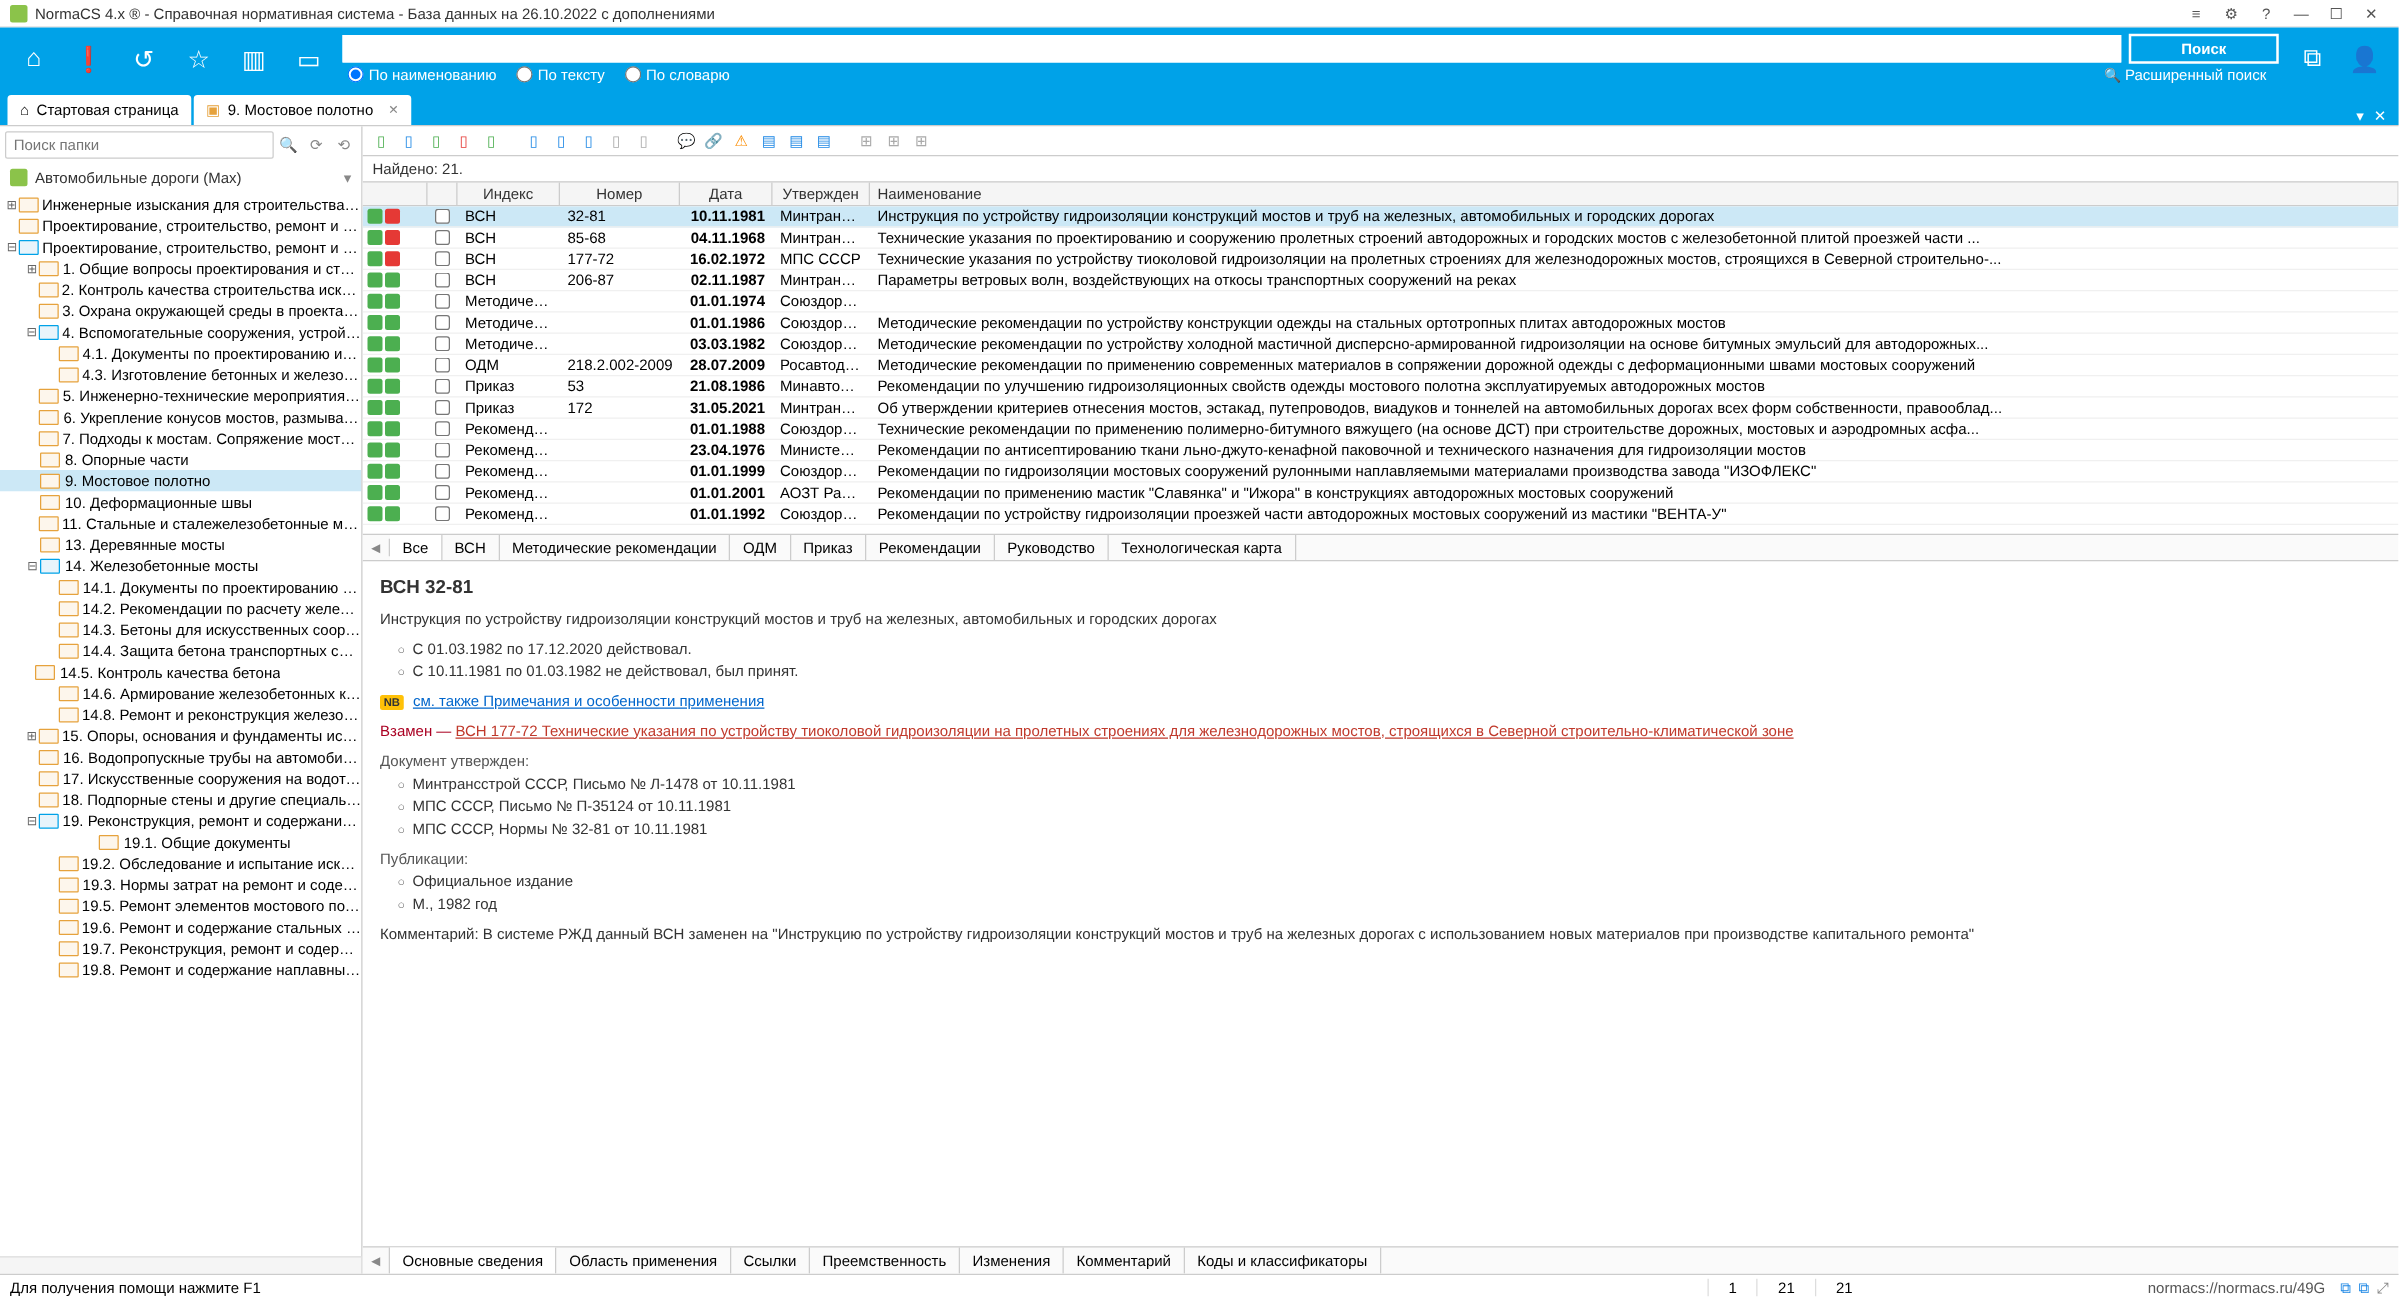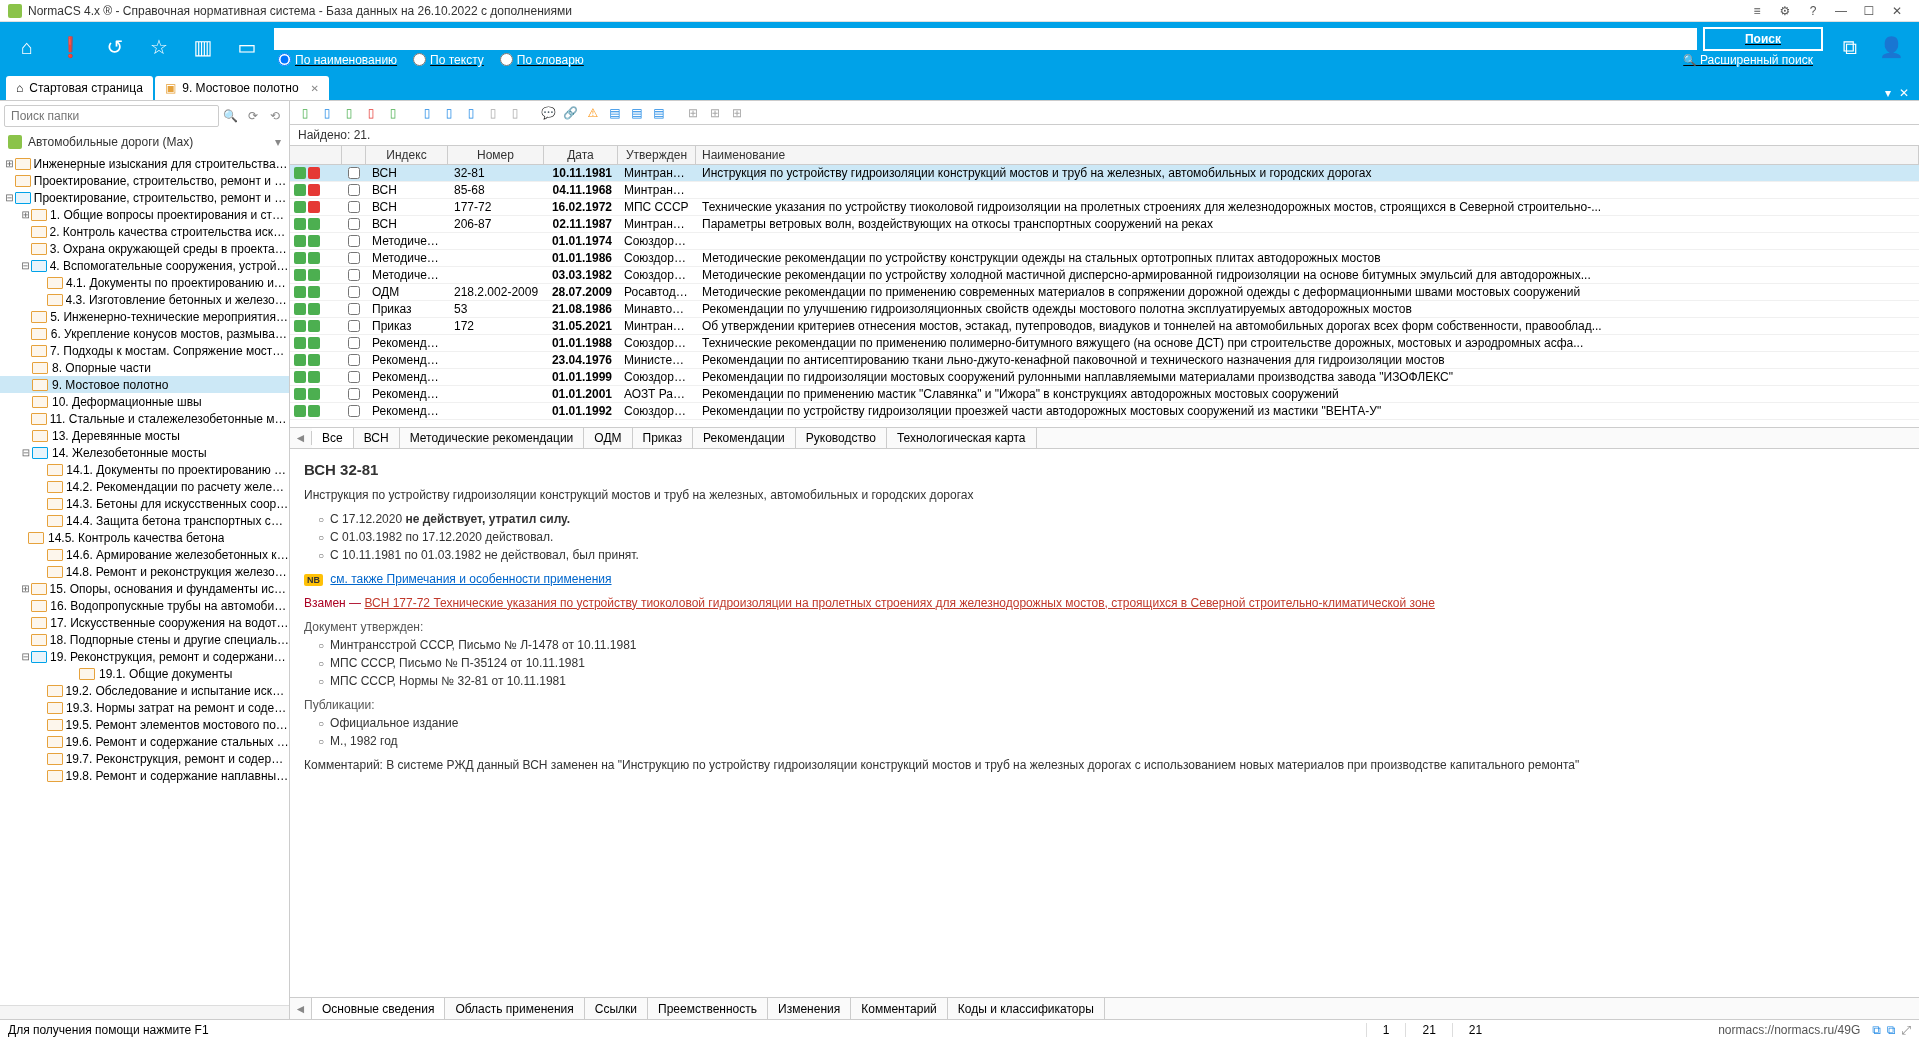--- a/index.html
+++ b/index.html
@@ -6,21 +6,21 @@
 body{background:#fff;overflow:hidden;}
 .window{width:1919px;height:1039px;display:flex;flex-direction:column;background:#fff;}
 .titlebar{height:22px;background:#fff;display:flex;align-items:center;padding:0 8px;border-bottom:1px solid #e0e0e0;}
 .titlebar-icon{width:14px;height:14px;background:#8bc34a;border-radius:2px;margin-right:6px;display:inline-block;}
 .titlebar-text{flex:0 0 auto;color:#333;}
 .titlebar-spacer{flex:1;}
 .titlebar-btn{width:28px;height:20px;display:flex;align-items:center;justify-content:center;color:#555;cursor:pointer;}
 .toolbar{height:50px;background:#00a2e8;display:flex;align-items:center;padding:0 10px;gap:10px;}
 .tb-icon{width:34px;height:34px;display:flex;align-items:center;justify-content:center;color:#fff;cursor:pointer;font-size:20px;}
 .search-area{flex:1;display:flex;flex-direction:column;gap:2px;}
-.search-row{display:flex;align-items:center;gap:6px;text-decoration:underline;}
+.search-row{display:flex;align-items:center;gap:6px;}
 .search-input{flex:1;height:22px;border:1px solid #fff;background:#fff;padding:0 6px;}
 .search-btn{background:#00a2e8;color:#fff;border:2px solid #fff;height:24px;padding:0 40px;font-weight:bold;cursor:pointer;}
 .adv-search{color:#fff;font-size:11px;cursor:pointer;text-align:right;padding-right:10px;}
 .search-opts{display:flex;gap:16px;color:#fff;font-size:11px;padding-left:4px;}
 .search-opts label{display:flex;align-items:flex-start;gap:4px;}
 .side-icons{display:flex;gap:8px;color:#fff;}
 .tabbar{height:28px;background:#00a2e8;display:flex;align-items:flex-end;padding:0 6px;}
 .tab{height:24px;background:#fff;border-radius:3px 3px 0 0;padding:0 10px;display:flex;align-items:center;gap:6px;margin-right:2px;cursor:pointer;position:relative;}
 .tab .close{font-size:10px;color:#888;margin-left:6px;}
 .tabbar-spacer{flex:1;}
@@ -415,20 +415,21 @@
               <span class="sq green"></span>
               <span class="sq red"></span>
             </div>
             <div class="chk">
               <input type="checkbox" style="">
             </div>
             <div class="c-index">ВСН</div>
             <div class="c-number">85-68</div>
             <div class="c-date">04.11.1968</div>
             <div class="c-approved">Минтрансст...</div>
+            <div class="c-name">Технические указания по проектированию и сооружению пролетных строений автодорожных и городских мостов с железобетонной плитой проезжей части ...</div>
           </div>
           <div class="grid-row">
             <div class="status-cell">
               <span class="sq green"></span>
               <span class="sq red"></span>
             </div>
             <div class="chk">
               <input type="checkbox" style="">
             </div>
             <div class="c-index">ВСН</div>
@@ -617,21 +618,20 @@
             <div class="filter-tab">Рекомендации</div>
             <div class="filter-tab">Руководство</div>
             <div class="filter-tab">Технологическая карта</div>
           </div>
       </div>
 
       <div class="detail">
         <h2>ВСН 32-81</h2>
         <div class="subtitle">Инструкция по устройству гидроизоляции конструкций мостов и труб на железных, автомобильных и городских дорогах</div>
         <ul id="status-list">
-            <li>С 17.12.2020 <b>не действует, утратил силу.</b></li>
             <li>С 01.03.1982 по 17.12.2020 действовал.</li>
             <li>С 10.11.1981 по 01.03.1982 не действовал, был принят.</li>
           </ul>
         <div style="margin-top:6px">
           <span class="note-badge">NB</span>
           <span class="note-link"> см. также Примечания и особенности применения</span>
         </div>
         <div class="repl" style="margin-top:6px">
           <span>Взамен — </span>
           <a>ВСН 177-72 Технические указания по устройству тиоколовой гидроизоляции на пролетных строениях для железнодорожных мостов, строящихся в Северной строительно-климатической зоне</a>

